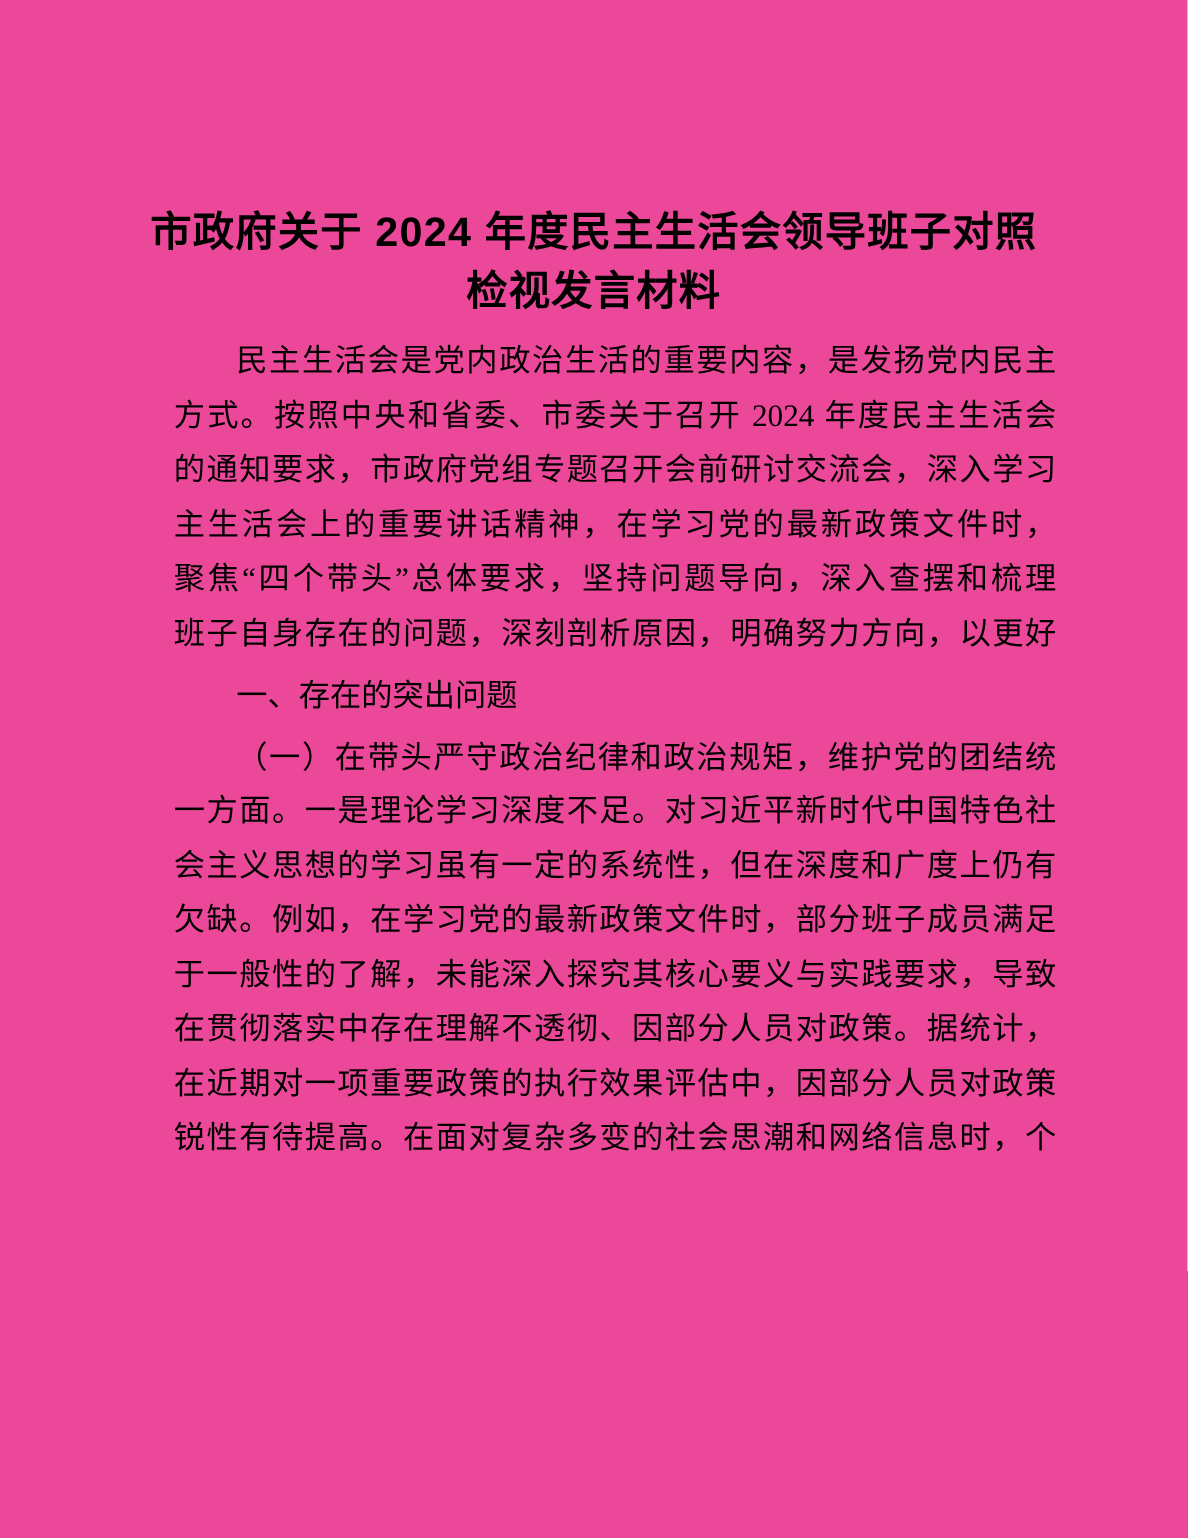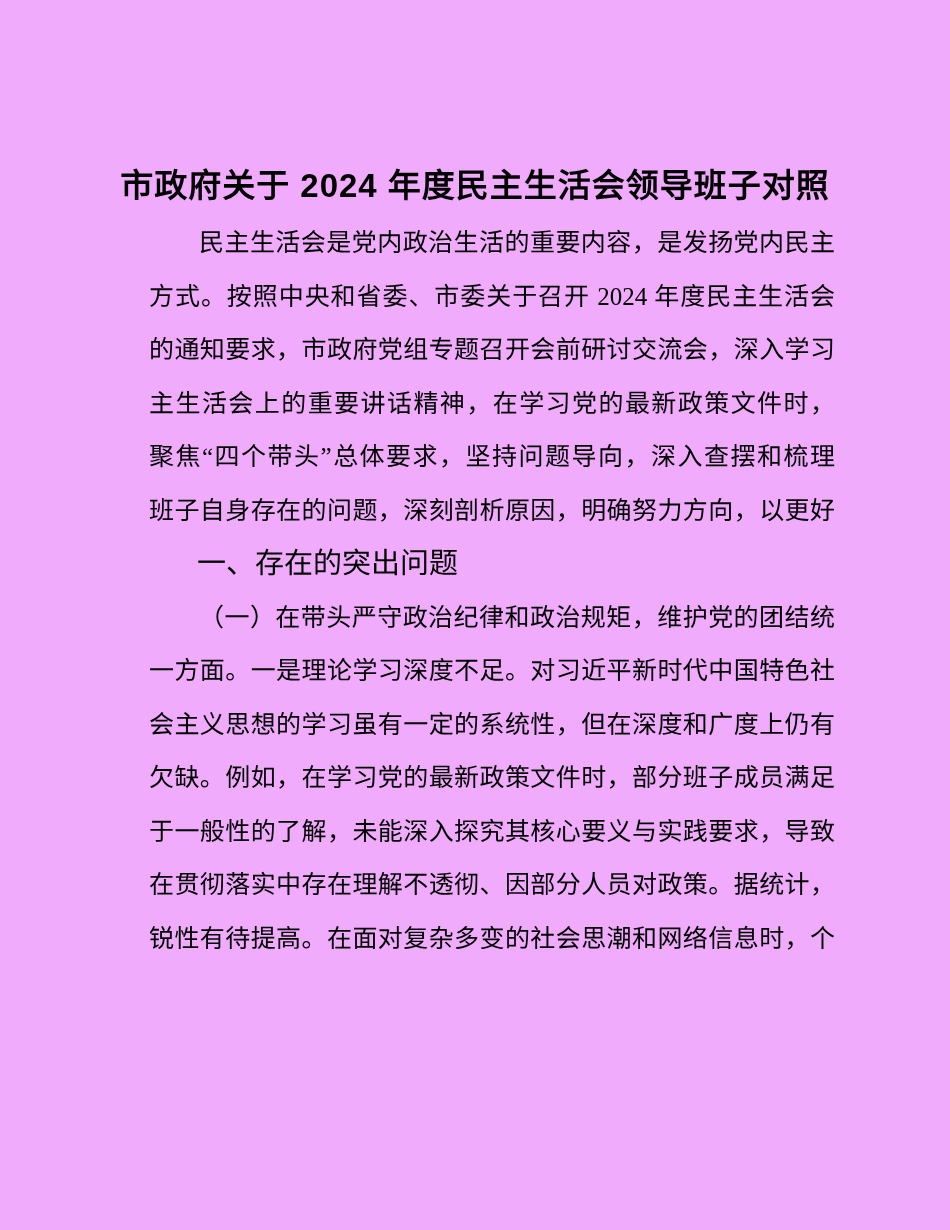--- a/index.html
+++ b/index.html
@@ -4,21 +4,21 @@
 <style>
   html, body {
     margin: 0;
     padding: 0;
     background: #ffffff;
   }
   .page {
     position: relative;
     width: 950px;
     height: 1230px;
-    background: #f0abfc;
+    background: #ec4899;
     color: #000000;
     overflow: hidden;
     font-family: "Liberation Serif", "DejaVu Serif", serif;
   }
   .doc-title {
     margin: 0;
     padding: 162px 100px 0 100px;
     text-align: center;
     font-family: "Liberation Sans", "DejaVu Sans", sans-serif;
     font-weight: 700;
@@ -27,56 +27,58 @@
     letter-spacing: 1px;
   }
   .title-line { display: block; }
   .doc-body {
     margin: 12px 0 0 139px;
     width: 706px;
     font-size: 25px;
     line-height: 43.5px;
   }
   .line {
-    margin: 10px;
+    margin: 0;
     padding: 0;
     text-align: justify;
     text-align-last: justify;
     font-weight: normal;
   }
   .indent { text-indent: 2em; }
   .heading {
     text-align: left;
     text-align-last: left;
-    font-size: 29px;
+    font-size: 25px;
     margin: 7px 0 5px 0;
   }
 </style>
 </head>
 <body>
 
 <div class="page">
 
   <h1 class="doc-title">
     <span class="title-line">市政府关于 2024 年度民主生活会领导班子对照</span>
+    <span class="title-line">检视发言材料</span>
   </h1>
 
   <div class="doc-body">
 
     <p class="line indent">民主生活会是党内政治生活的重要内容，是发扬党内民主</p>
     <p class="line">方式。按照中央和省委、市委关于召开 2024 年度民主生活会</p>
     <p class="line">的通知要求，市政府党组专题召开会前研讨交流会，深入学习</p>
     <p class="line">主生活会上的重要讲话精神，在学习党的最新政策文件时，</p>
     <p class="line">聚焦“四个带头”总体要求，坚持问题导向，深入查摆和梳理</p>
     <p class="line">班子自身存在的问题，深刻剖析原因，明确努力方向，以更好</p>
 
     <h2 class="line heading indent">一、存在的突出问题</h2>
 
     <p class="line indent">（一）在带头严守政治纪律和政治规矩，维护党的团结统</p>
     <p class="line">一方面。一是理论学习深度不足。对习近平新时代中国特色社</p>
     <p class="line">会主义思想的学习虽有一定的系统性，但在深度和广度上仍有</p>
     <p class="line">欠缺。例如，在学习党的最新政策文件时，部分班子成员满足</p>
     <p class="line">于一般性的了解，未能深入探究其核心要义与实践要求，导致</p>
     <p class="line">在贯彻落实中存在理解不透彻、因部分人员对政策。据统计，</p>
+    <p class="line">在近期对一项重要政策的执行效果评估中，因部分人员对政策</p>
     <p class="line">锐性有待提高。在面对复杂多变的社会思潮和网络信息时，个</p>
 
   </div>
 </div>
 
 </body></html>

